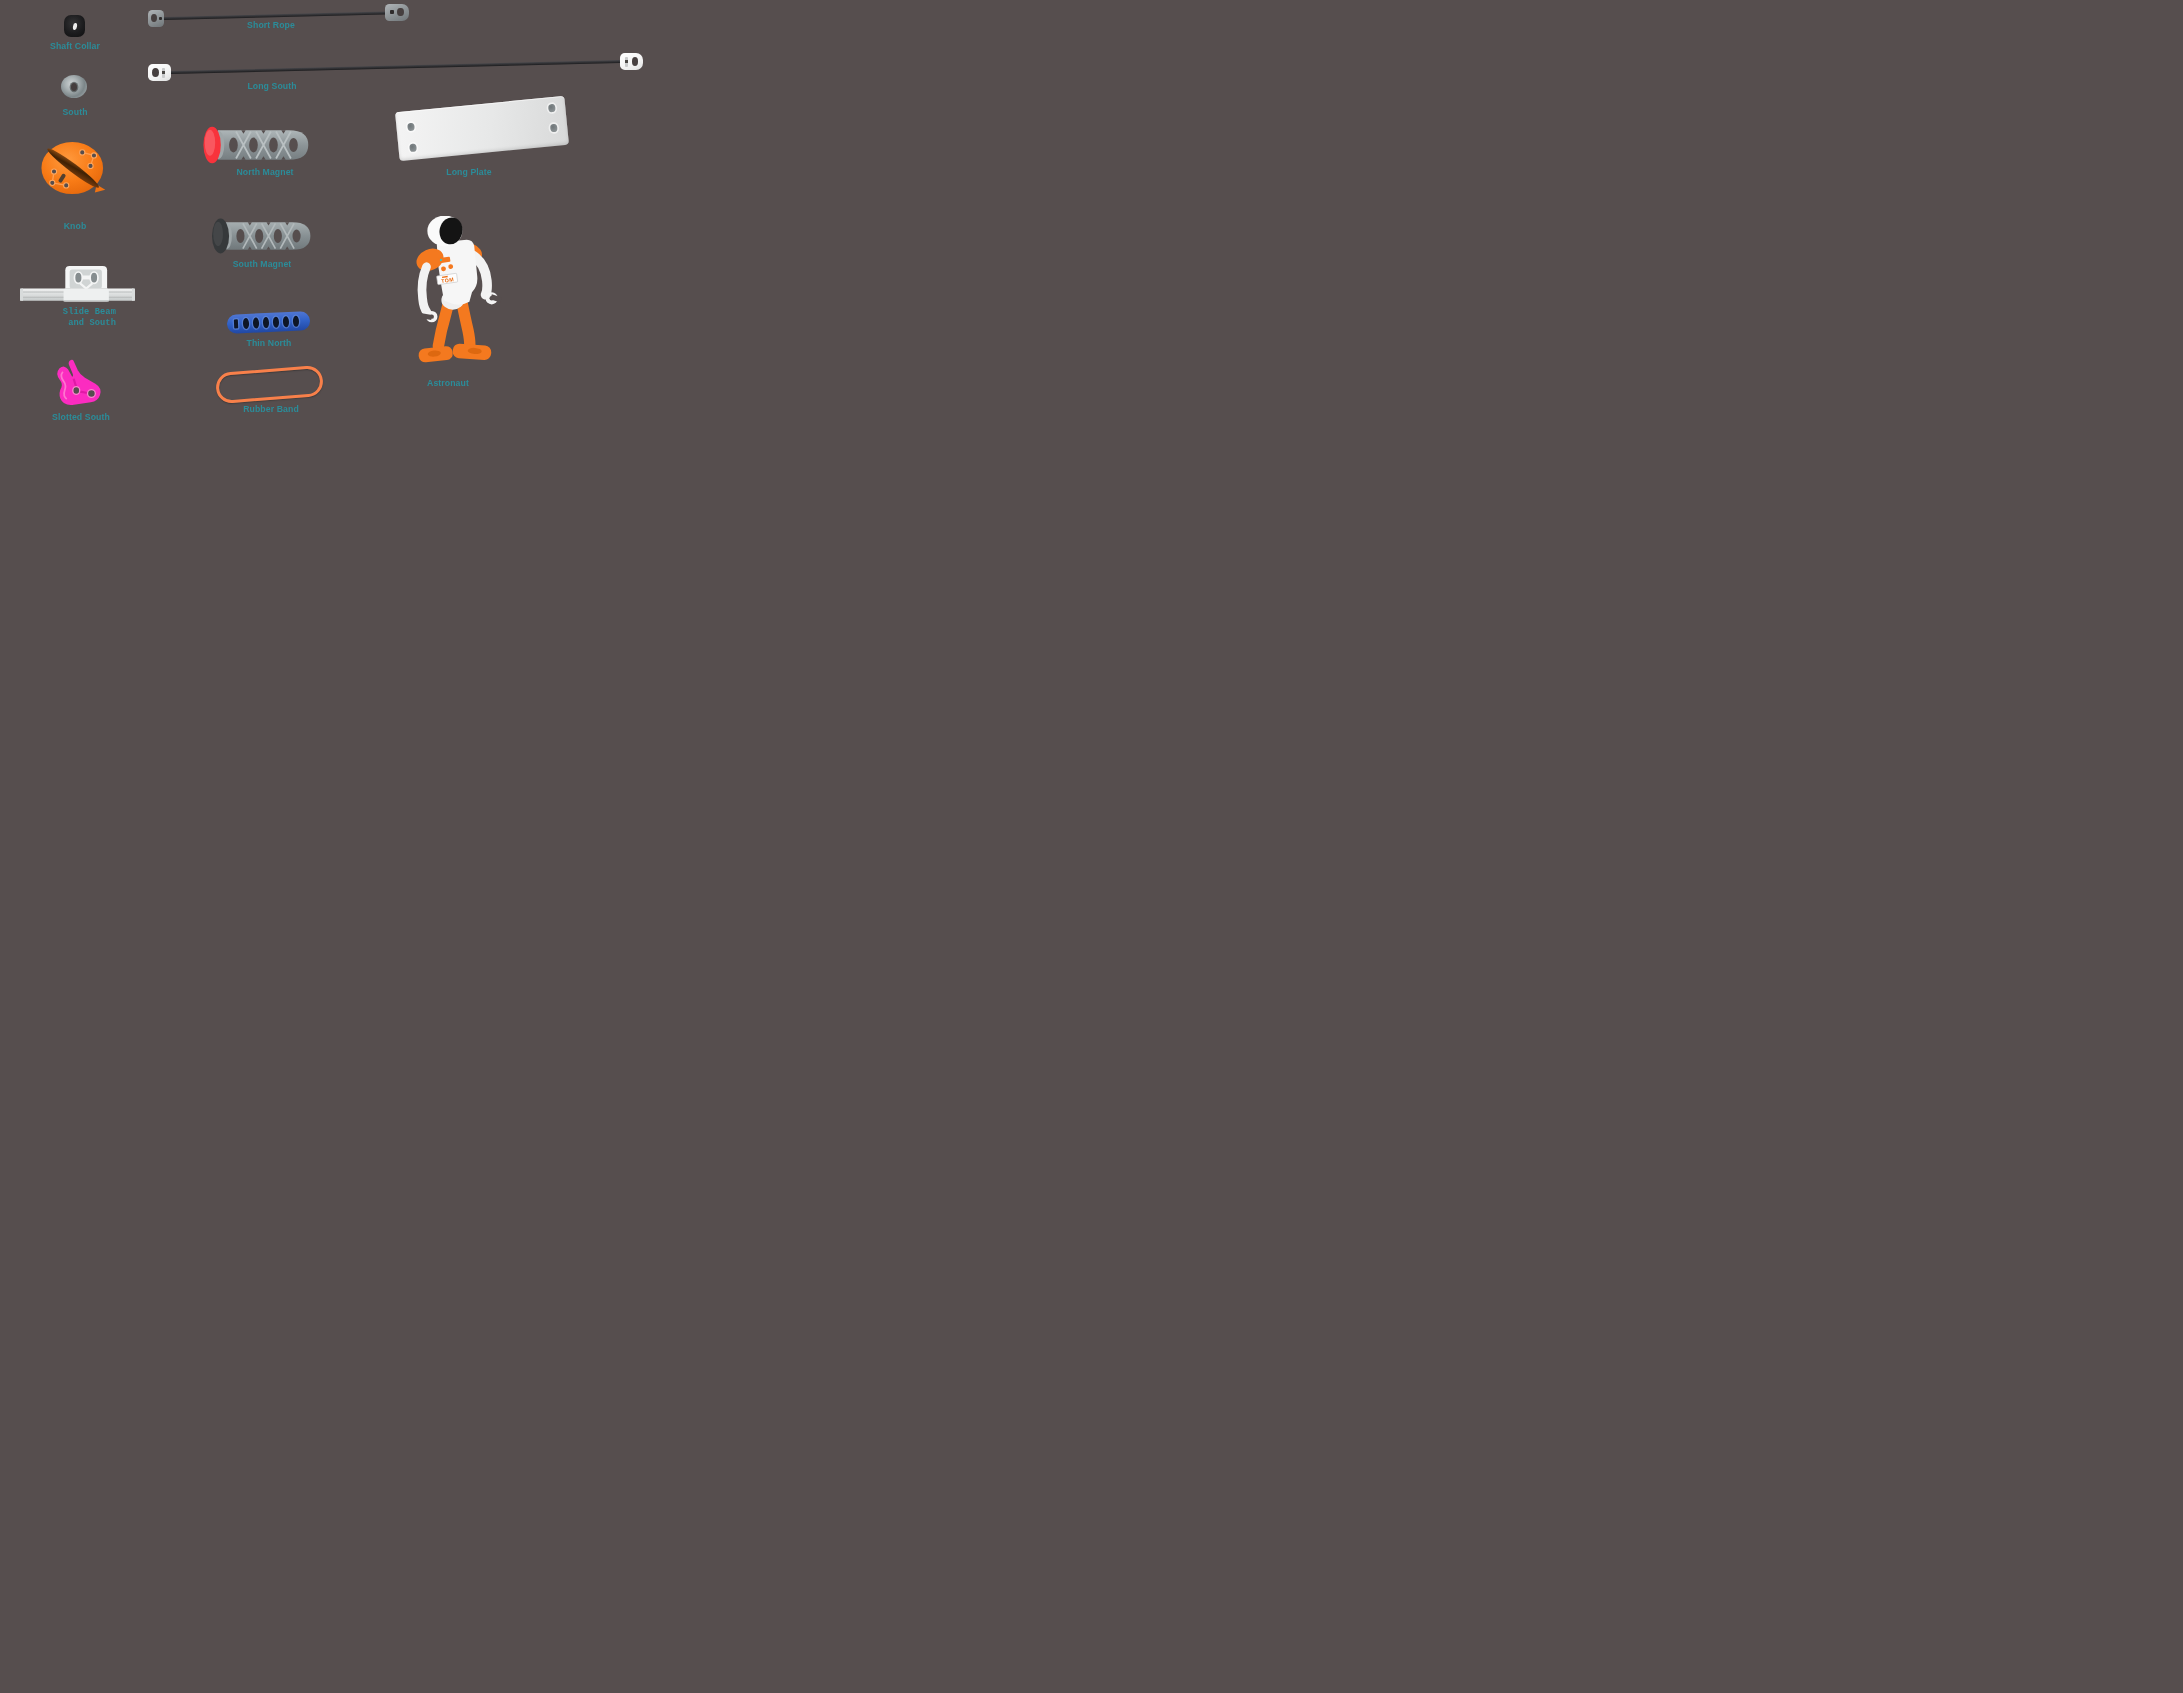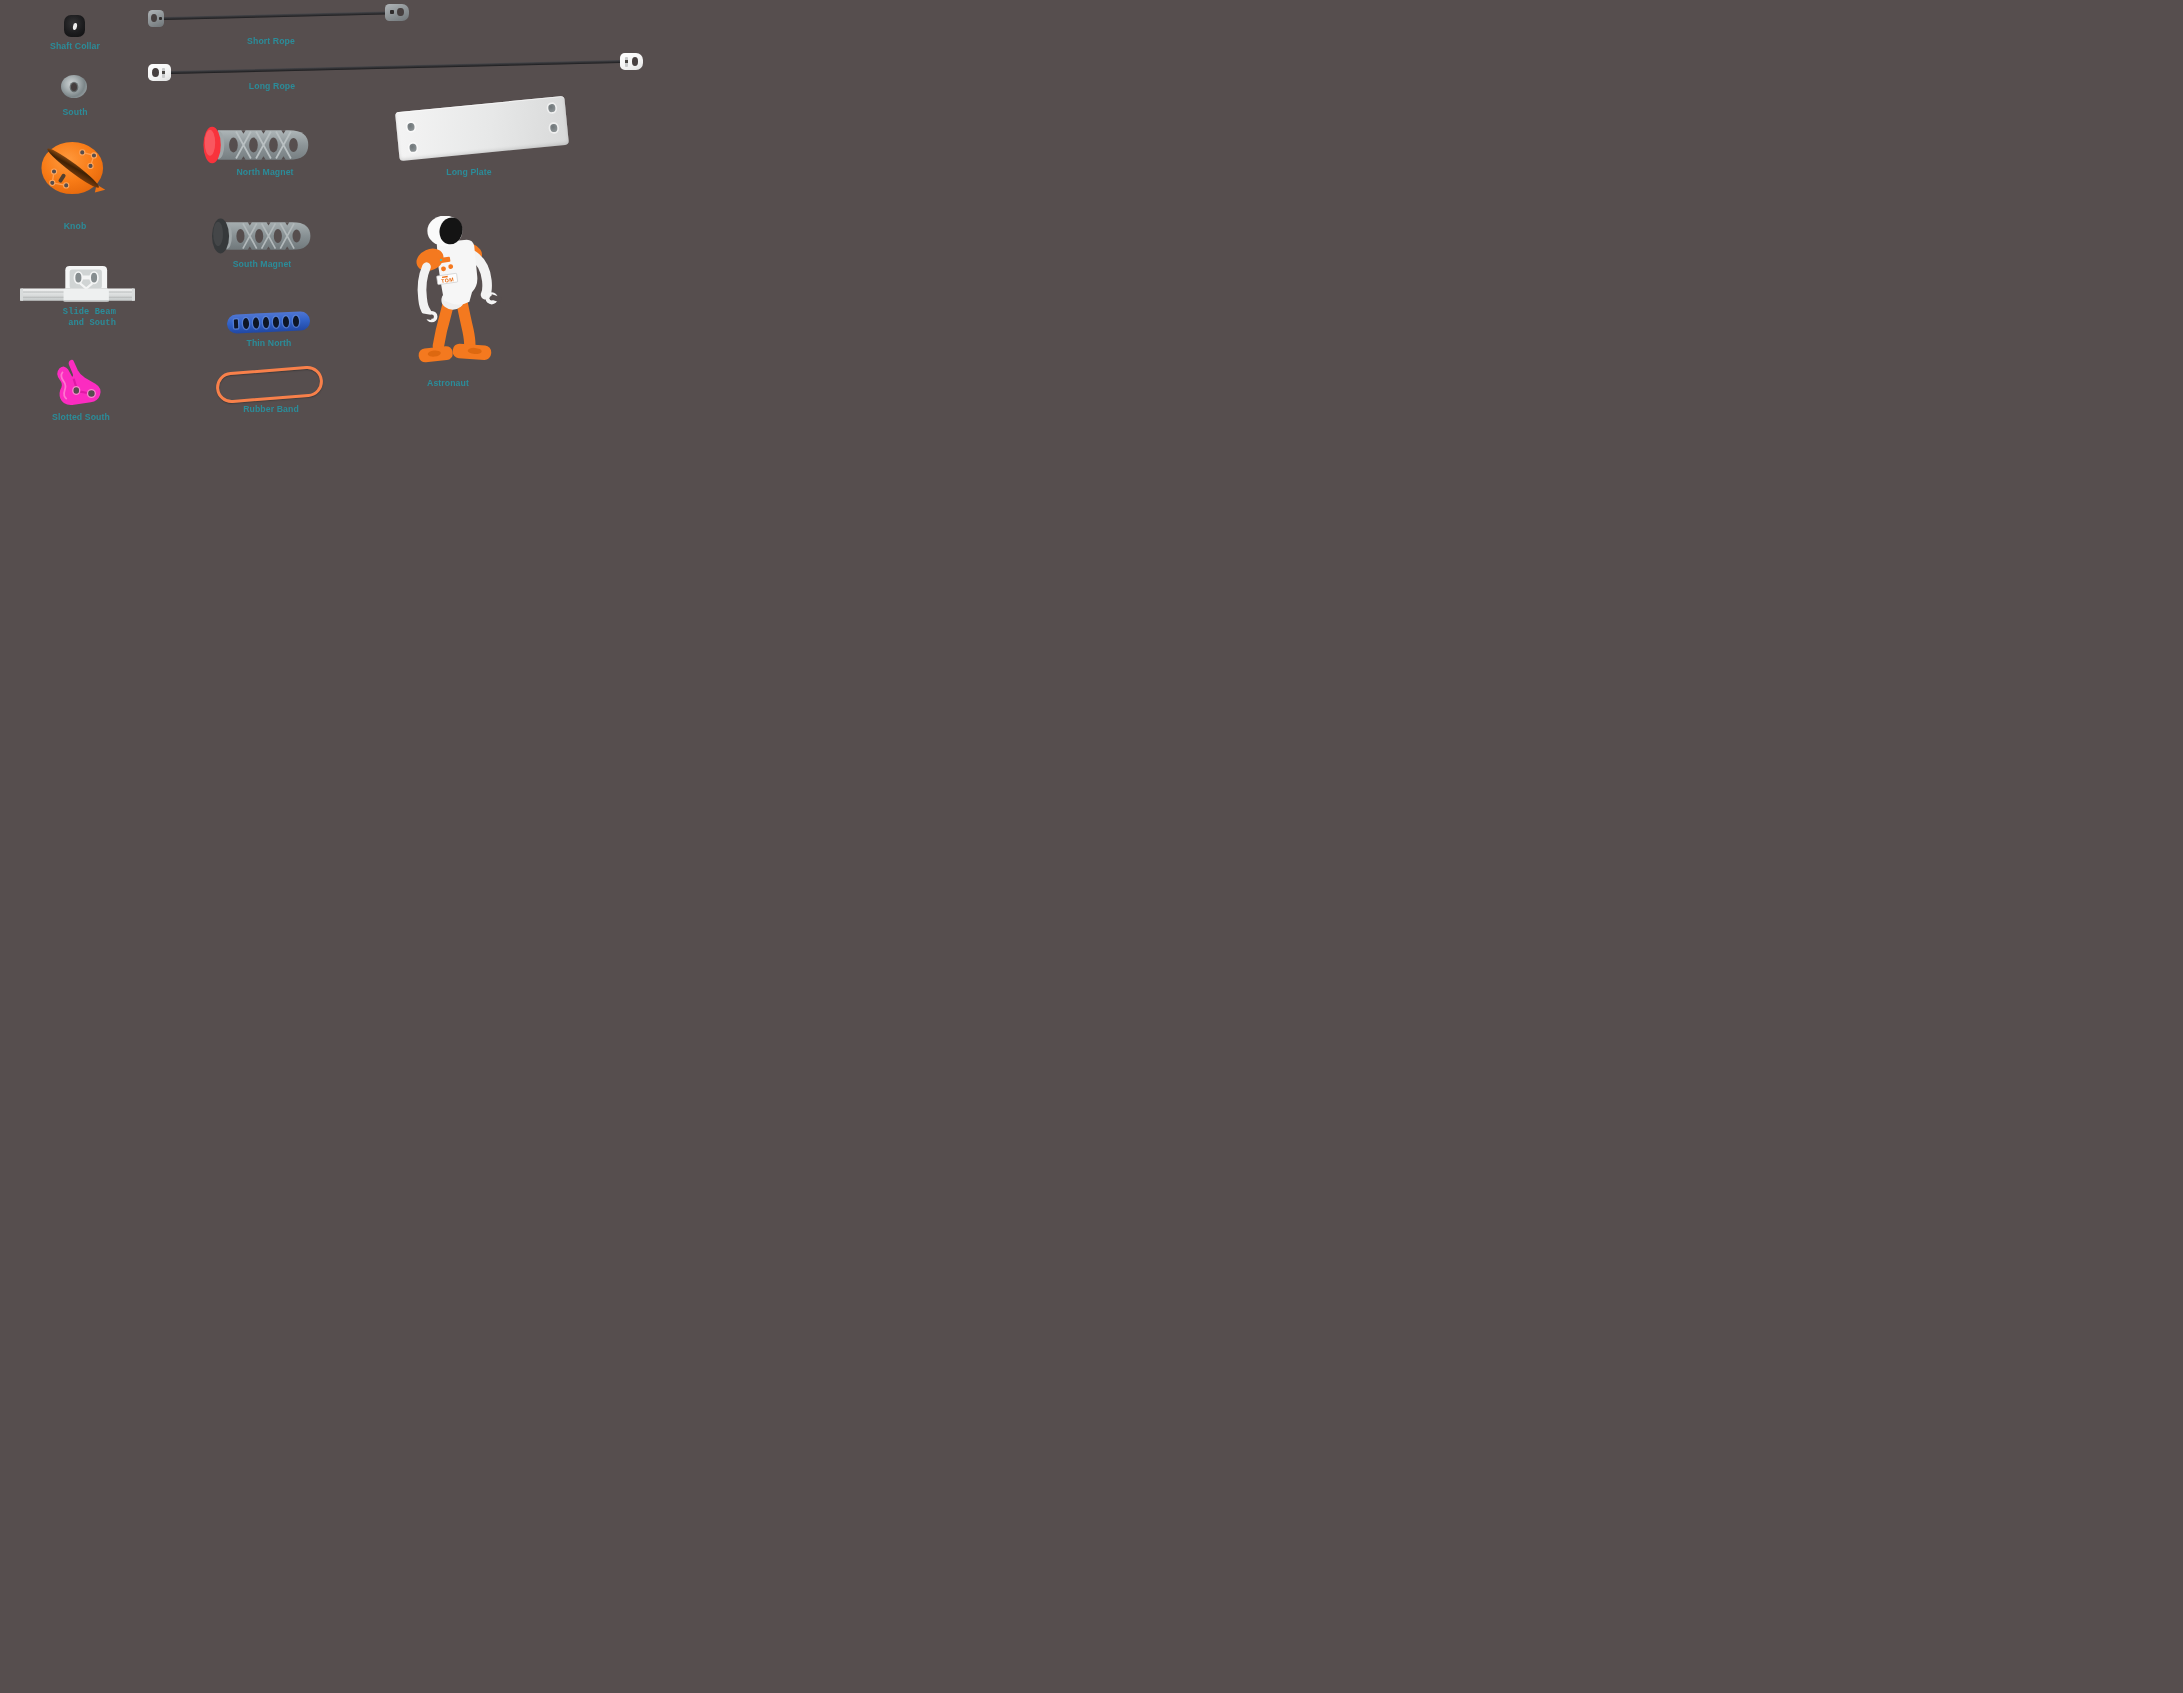--- a/index.html
+++ b/index.html
@@ -75,41 +75,41 @@
 
   <div class="rope" style="left:163px;top:16.6px;width:223px;transform:rotate(-1.4deg);"></div>
   <div class="conn gray" style="left:148px;top:9.6px;width:16px;height:17.5px;border-radius:4.4px;">
     <div class="hole-oval" style="left:2.6px;top:4.4px;width:6.1px;height:8.3px;"></div>
     <div class="hole-sq" style="left:10.5px;top:7px;width:3.1px;height:3.5px;"></div>
   </div>
   <div class="conn gray" style="left:385px;top:3.9px;width:23.6px;height:17px;border-radius:4.4px 7px 7px 4.4px;">
     <div class="hole-sq" style="left:5.2px;top:6.5px;width:3.5px;height:3.5px;"></div>
     <div class="hole-oval" style="left:12.2px;top:3.9px;width:6.5px;height:8.7px;"></div>
   </div>
-  <div class="plabel" style="left:271px;top:36px">Short Rope</div>
+  <div class="plabel" style="left:271px;top:20px">Short Rope</div>
 
   <div class="abs spacer">
     <div class="spacer-hole"></div>
   </div>
   <div class="plabel" style="left:75px;top:107px">South</div>
 
   <div class="rope" style="left:170px;top:71px;width:452px;transform:rotate(-1.4deg);"></div>
   <div class="conn white" style="left:148px;top:64px;width:23px;height:17px;border-radius:4.8px;">
     <div class="hole-oval" style="left:3.9px;top:3.9px;width:7px;height:9.2px;"></div>
     <div class="slot-v" style="left:14.4px;top:3.5px;width:3.1px;height:10px;">
         <div class="notch"></div>
       </div>
   </div>
   <div class="conn white" style="left:620px;top:53px;width:23px;height:17px;border-radius:4.8px 7px 7px 4.8px;">
     <div class="slot-v" style="left:5.2px;top:3.5px;width:3.1px;height:10px;">
         <div class="notch"></div>
       </div>
     <div class="hole-oval" style="left:11.8px;top:3.9px;width:6.5px;height:8.7px;"></div>
   </div>
-  <div class="plabel" style="left:272px;top:81px">Long Rope</div>
+  <div class="plabel" style="left:272px;top:81px">Long South</div>
 
   <svg class="abs" style="left:41px;top:141px" width="66" height="55" viewBox="0 0 152 126">
     <defs>
       <radialGradient id="kg" cx="42%" cy="35%" r="75%">
         <stop offset="0%" stop-color="#ff9a3e"></stop>
           <stop offset="55%" stop-color="#f87b16"></stop>
           <stop offset="100%" stop-color="#e2650a"></stop>
       </radialGradient>
       <linearGradient id="fg" x1="0" y1="0" x2="1" y2="1">
         <stop offset="0%" stop-color="#a85a16"></stop>

